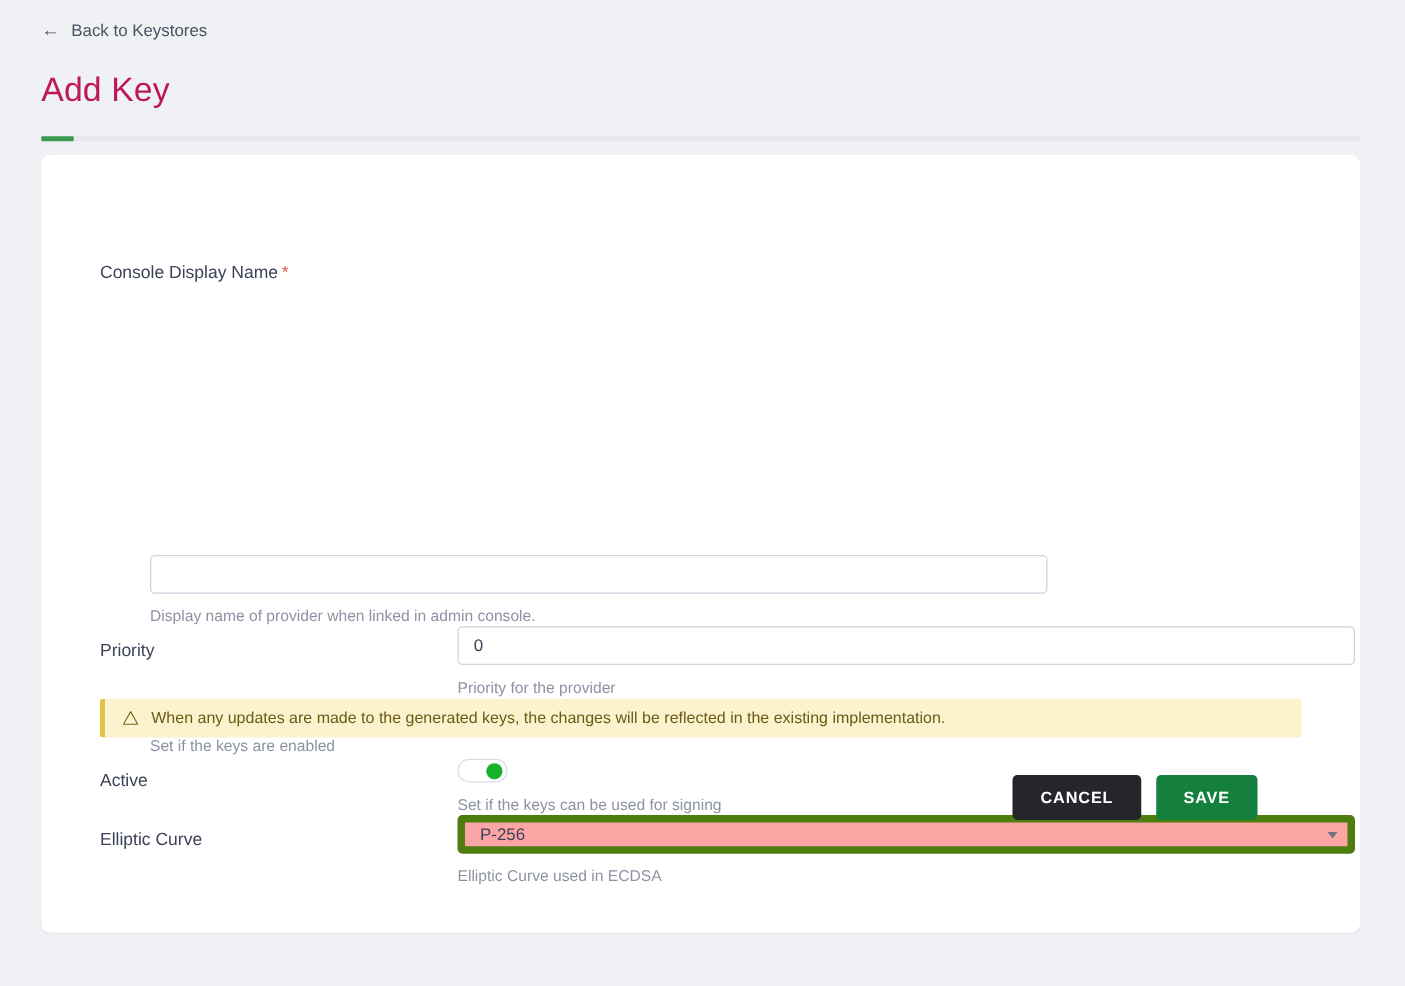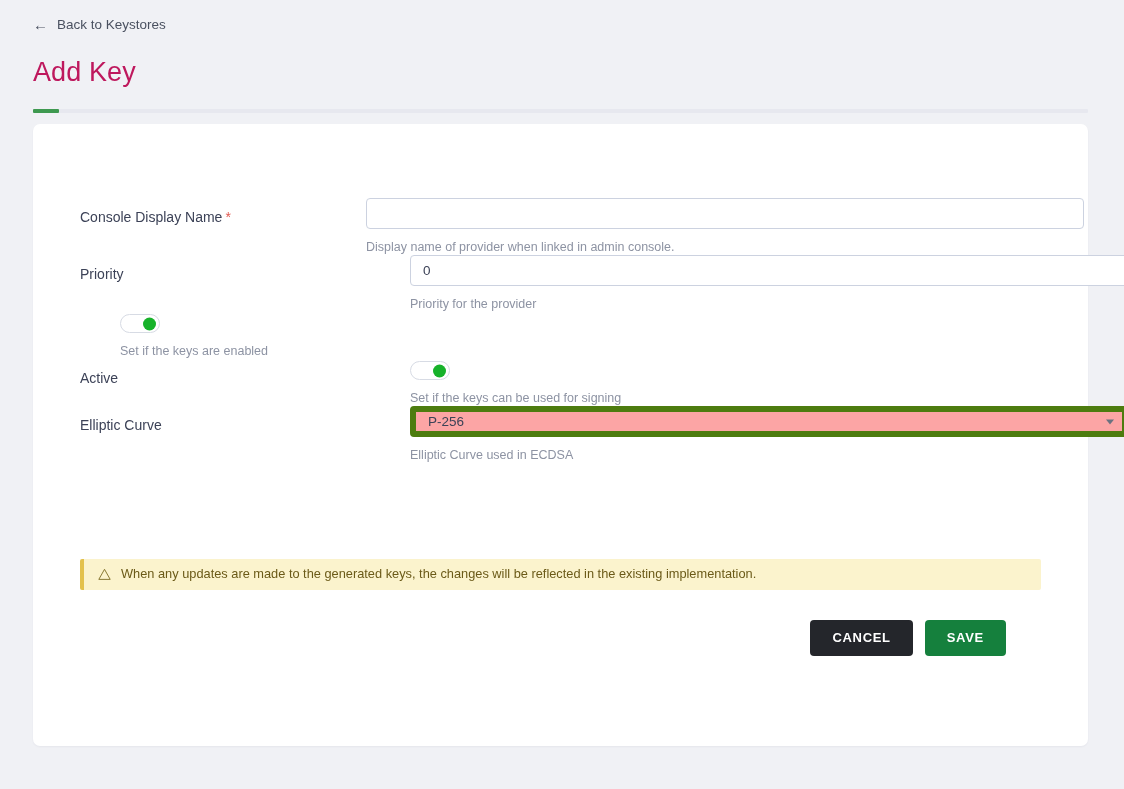--- a/index.html
+++ b/index.html
@@ -77,21 +77,21 @@
 
   .form {
     padding: 74px 0 0 0;
   }
 
   .form-row {
     display: flex;
     align-items: flex-start;
     padding-left: 47px;
   }
-  .form-row + .form-row { margin-top: 0; gap: 44px; }
+  .form-row + .form-row { margin-top: 0; }
 
   .form-label {
     width: 246px;
     flex: 0 0 246px;
     font-size: 14px;
     color: #3c4257;
     line-height: 1.2;
     padding-top: 11px;
   }
   .req-star {
@@ -119,21 +119,21 @@
   .text-input::placeholder { color: #9aa1b1; }
 
   .helper {
     font-size: 12.5px;
     color: #8d93a3;
     margin-top: 11px;
     line-height: 1.2;
   }
 
   
-  .row-display-name { margin-top: 0; }
+  .row-display-name { margin-top: 0; flex-direction: column; }
   .row-priority  { margin-top: 33px; }
   .row-enable    { margin-top: 33px; }
   .row-active    { margin-top: 33px; }
   .row-curve     { margin-top: 33px; }
 
   
   .toggle {
     position: relative;
     width: 40px;
     height: 19px;

